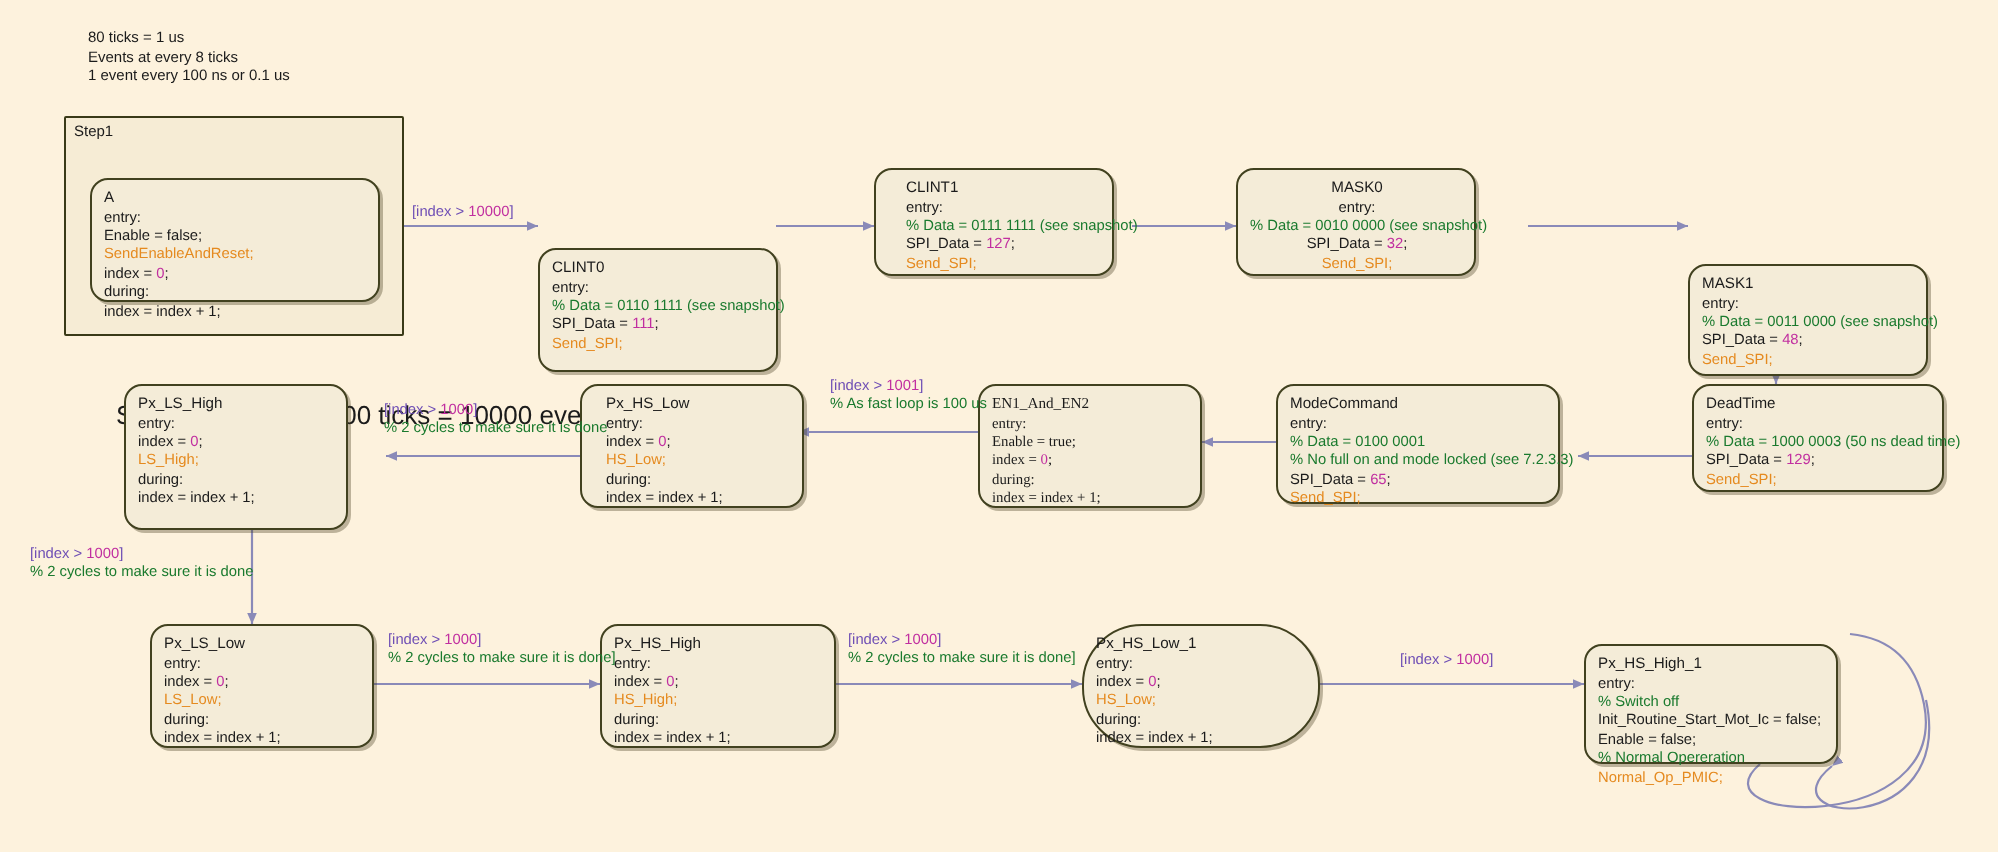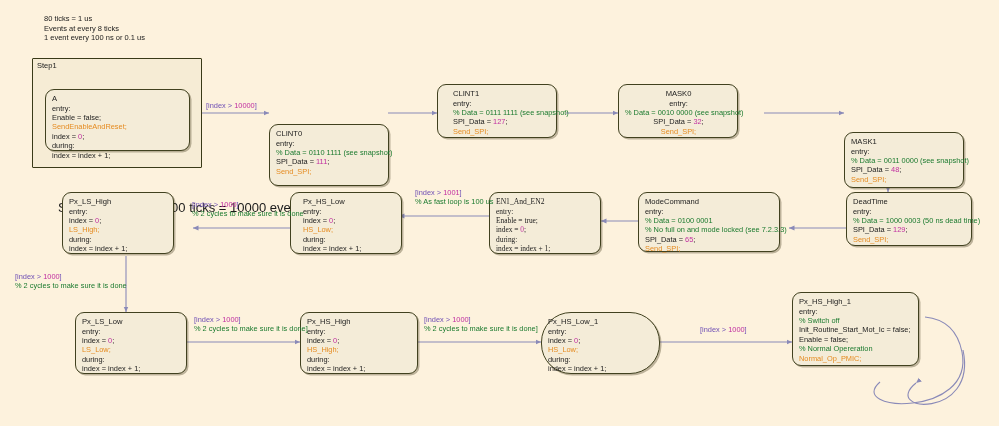--- a/index.html
+++ b/index.html
@@ -210,21 +210,21 @@
 
   <div class="state" id="st-Px_HS_Low" style="left:290px;top:192px;width:112px;height:62px;padding-left:12px;">
       <div class="nm">Px_HS_Low</div>
       <div class="ln kw">entry:</div>
       <div class="ln kw">index = <span class="num">0</span>;</div>
       <div class="ln fn">HS_Low;</div>
       <div class="ln kw">during:</div>
       <div class="ln kw">index = index + 1;</div>
     </div>
 
-  <div class="state" id="st-Px_LS_High" style="left:62px;top:192px;width:112px;height:62px;">
+  <div class="state" id="st-Px_LS_High" style="left:62px;top:192px;width:112px;height:73px;">
       <div class="nm">Px_LS_High</div>
       <div class="ln kw">entry:</div>
       <div class="ln kw">index = <span class="num">0</span>;</div>
       <div class="ln fn">LS_High;</div>
       <div class="ln kw">during:</div>
       <div class="ln kw">index = index + 1;</div>
     </div>
 
   <div class="state" id="st-Px_LS_Low" style="left:75px;top:312px;width:112px;height:62px;">
       <div class="nm">Px_LS_Low</div>
@@ -246,21 +246,21 @@
 
   <div class="state" id="st-Px_HS_Low_1" style="left:541px;top:312px;width:119px;height:62px;border-radius:30px;">
       <div class="nm">Px_HS_Low_1</div>
       <div class="ln kw">entry:</div>
       <div class="ln kw">index = <span class="num">0</span>;</div>
       <div class="ln fn">HS_Low;</div>
       <div class="ln kw">during:</div>
       <div class="ln kw">index = index + 1;</div>
     </div>
 
-  <div class="state" id="st-Px_HS_High_1" style="left:792px;top:292px;width:127px;height:74px;">
+  <div class="state" id="st-Px_HS_High_1" style="left:792px;top:322px;width:127px;height:60px;">
       <div class="nm">Px_HS_High_1</div>
       <div class="ln kw">entry:</div>
       <div class="ln cmt">% Switch off</div>
       <div class="ln kw">Init_Routine_Start_Mot_Ic = false;</div>
       <div class="ln kw">Enable = false;</div>
       <div class="ln cmt">% Normal Opereration</div>
       <div class="ln fn">Normal_Op_PMIC;</div>
     </div>
 
   <div class="tlabel" style="left:206px;top:101px;">

